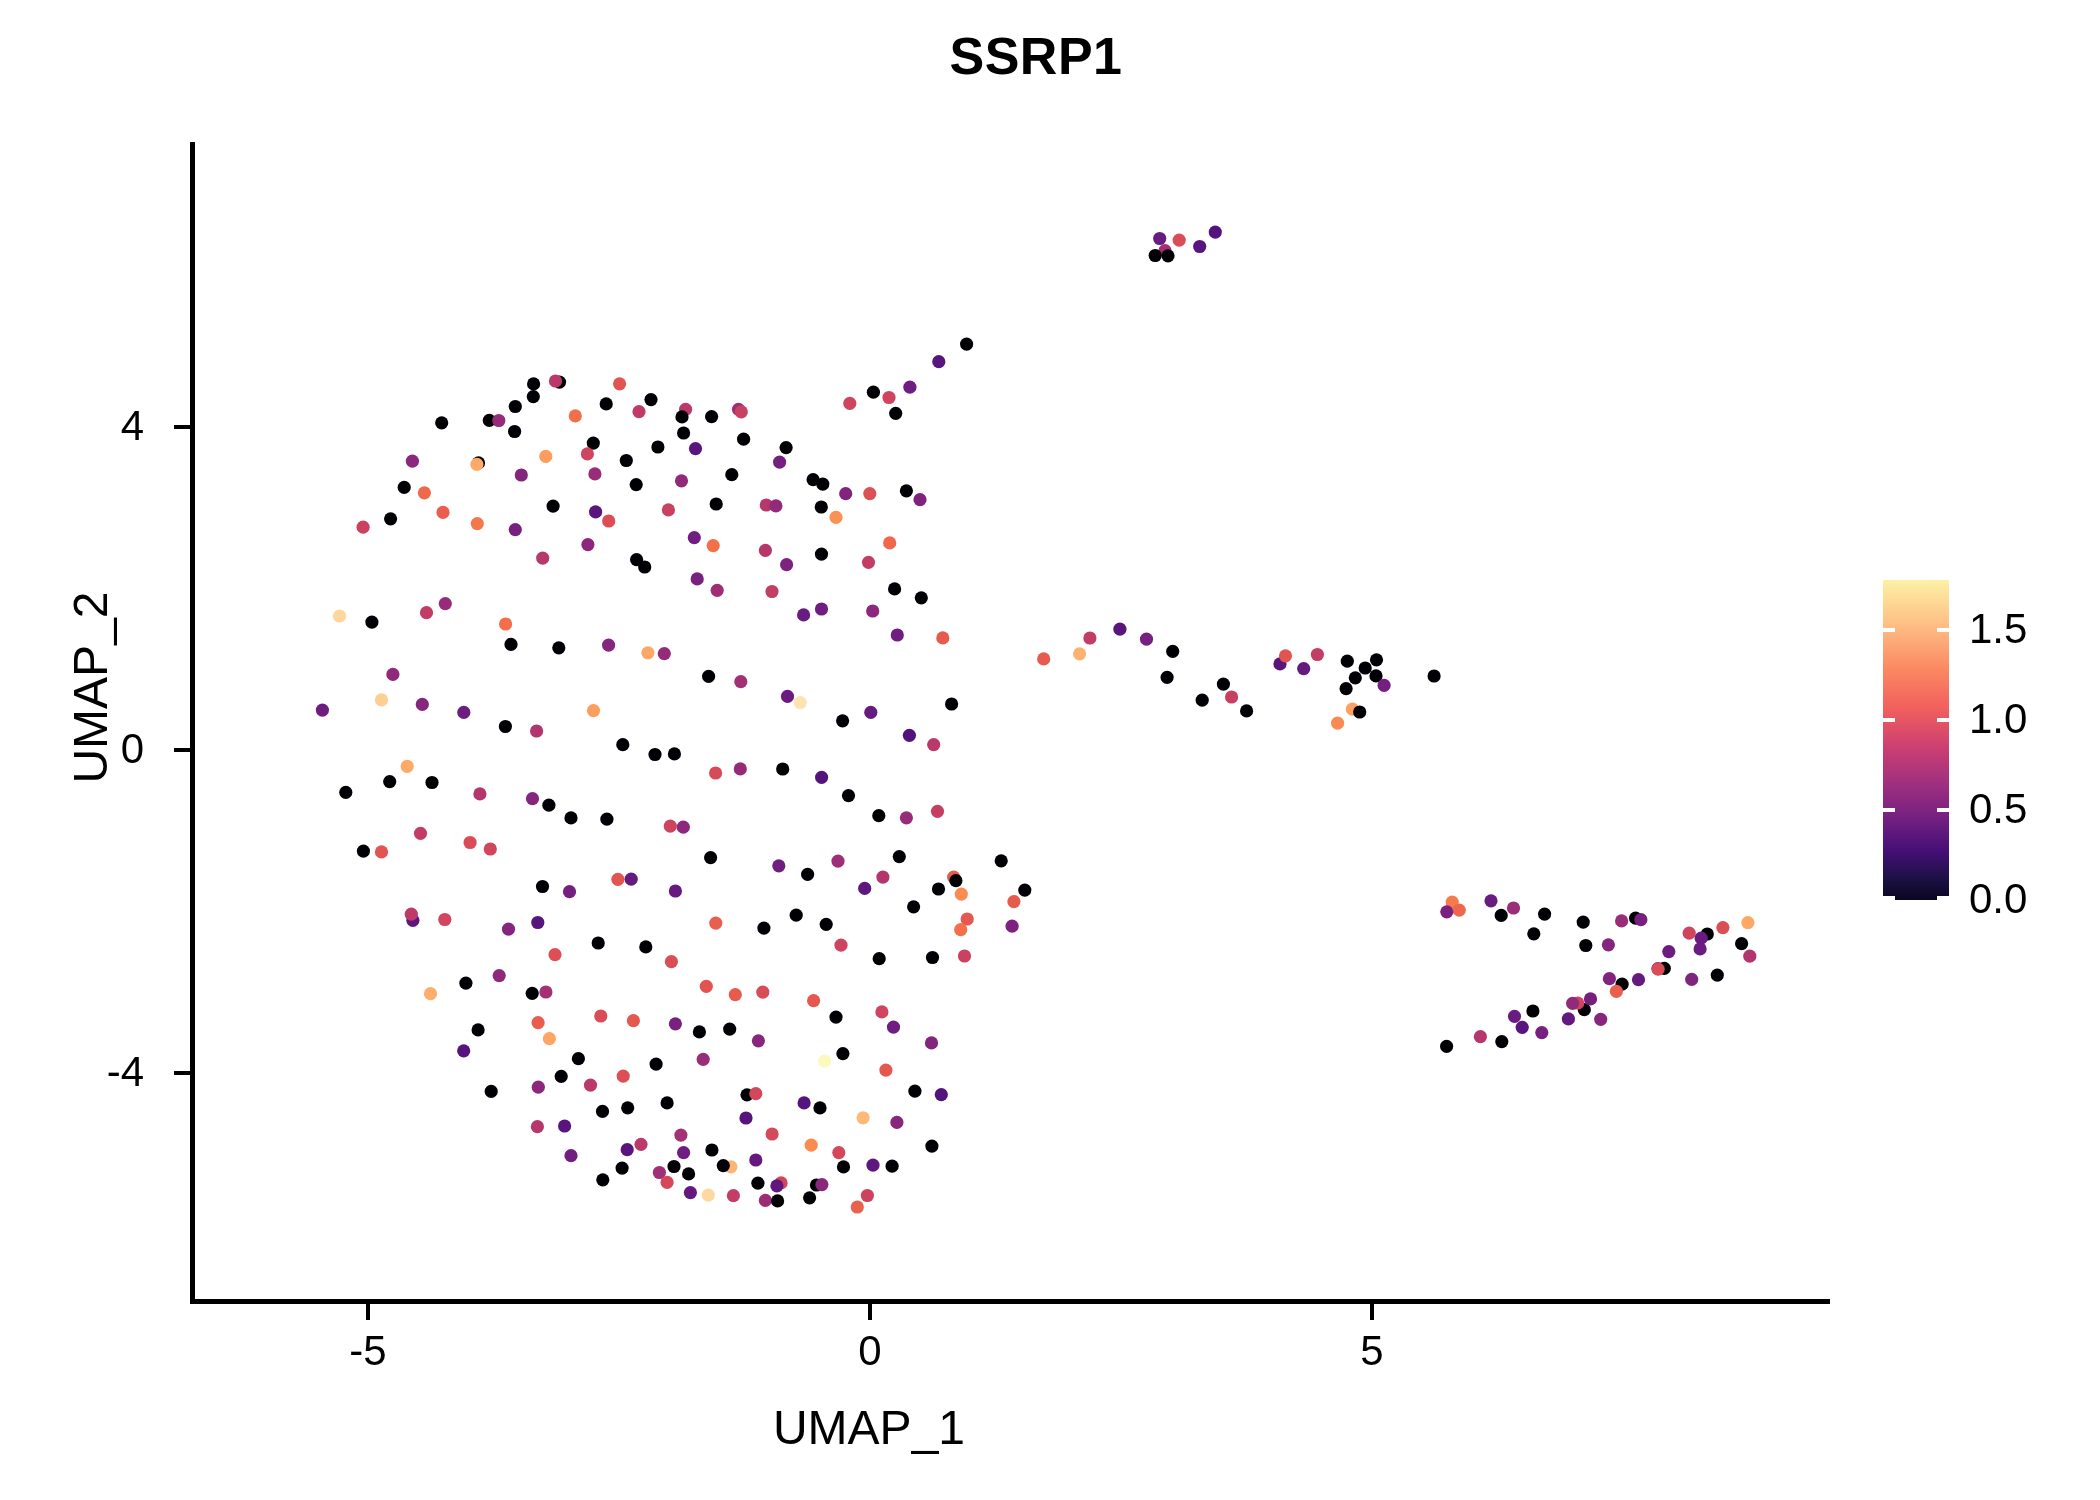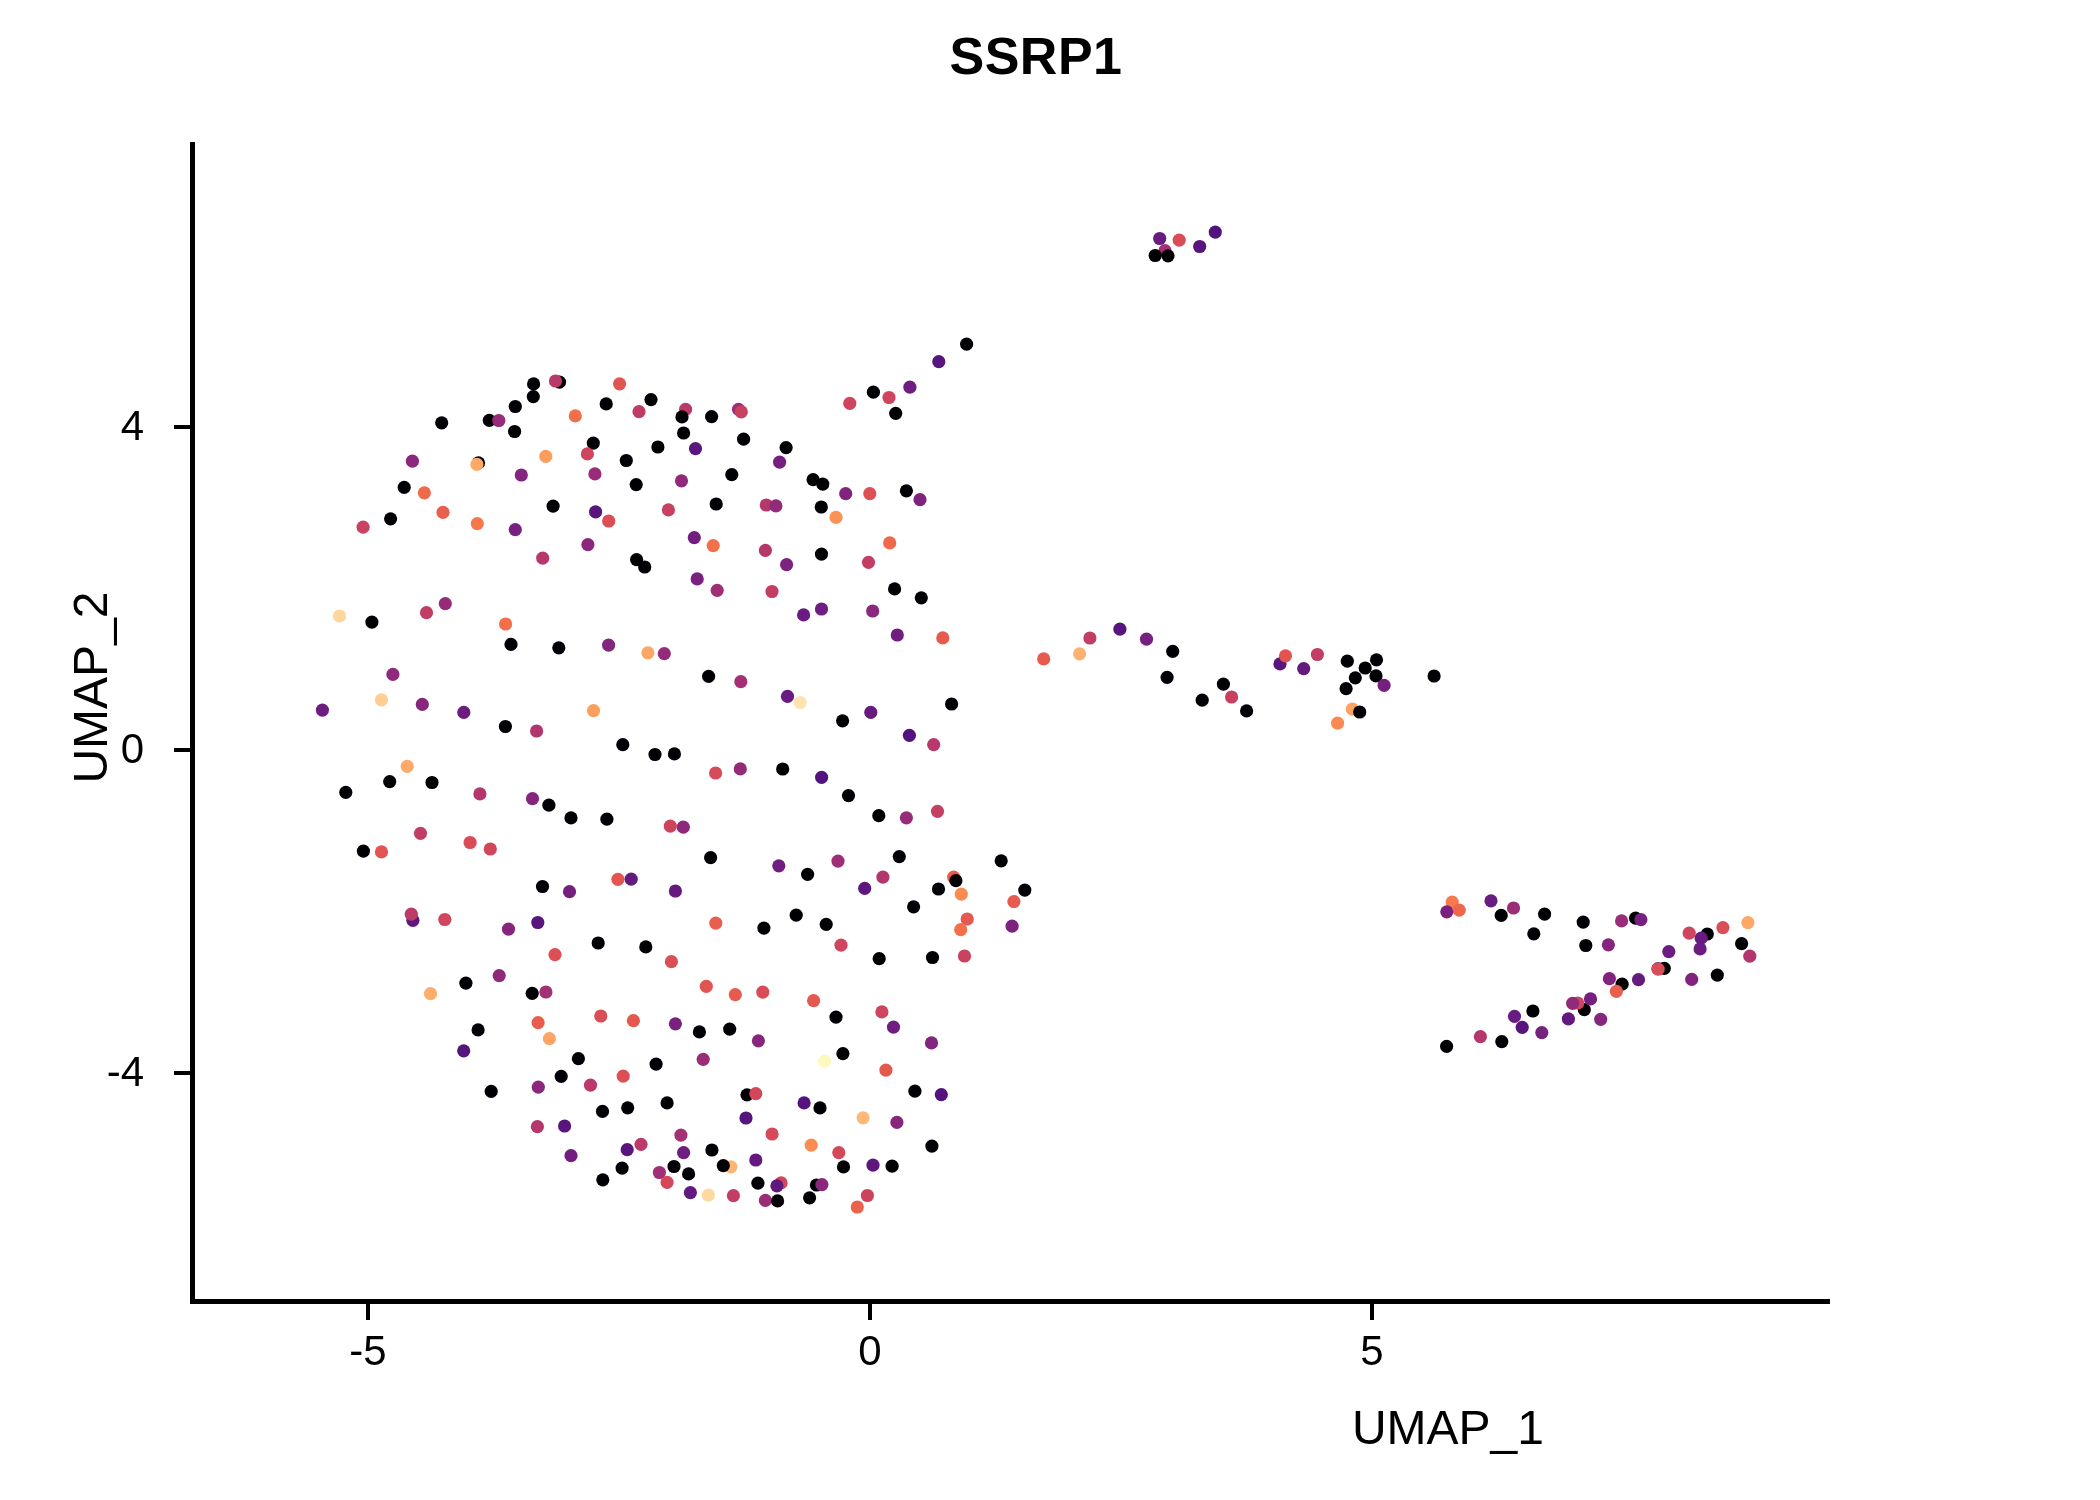--- a/index.html
+++ b/index.html
@@ -12,21 +12,21 @@
   }
   #y-axis-line{position:absolute;left:190px;top:142px;width:5px;height:1162px;background:#000;}
   #x-axis-line{position:absolute;left:190px;top:1299px;width:1640px;height:5px;background:#000;}
 
   .ytick-mark{position:absolute;width:16px;height:4px;background:#000;left:174px;}
   .xtick-mark{position:absolute;height:16px;width:4px;background:#000;top:1304px;}
   .ytick-label{position:absolute;right:0;width:60px;text-align:right;font-size:42px;color:#000;line-height:1;}
   .xtick-label{position:absolute;width:120px;text-align:center;font-size:42px;color:#000;line-height:1;}
 
   #x-axis-title{
-    position:absolute;left:194px;top:1400px;width:1350px;text-align:right;
+    position:absolute;left:194px;top:1400px;width:1350px;text-align:center;
     font-size:48px;color:#000;
   }
   #y-axis-title{
     position:absolute;left:-210px;top:660px;width:600px;text-align:center;
     font-size:48px;color:#000;transform:rotate(-90deg);transform-origin:center center;
   }
 
   
   #scatter{position:absolute;left:0;top:0;width:2100px;height:1500px;}
   #scatter circle{stroke:none;}
@@ -417,13 +417,29 @@
       <circle cx="953.7" cy="877.2" r="6.6" fill="rgb(231,90,78)"></circle>
       <circle cx="955.9" cy="880.7" r="6.6" fill="rgb(0,0,4)"></circle>
       <circle cx="938.5" cy="889.0" r="6.6" fill="rgb(0,0,4)"></circle>
       <circle cx="1024.8" cy="890.1" r="6.6" fill="rgb(0,0,4)"></circle>
       <circle cx="1013.9" cy="901.6" r="6.6" fill="rgb(231,90,78)"></circle>
       <circle cx="1012.1" cy="926.2" r="6.6" fill="rgb(126,34,127)"></circle>
       <circle cx="967.2" cy="919.0" r="6.6" fill="rgb(229,88,79)"></circle>
       <circle cx="960.7" cy="929.7" r="6.6" fill="rgb(243,112,74)"></circle>
     </svg>
 
+  <div id="legend">
+    <div id="legend-bar"></div>
+    <div class="legend-tick l" style="top:48px;"></div>
+    <div class="legend-tick r" style="top:48px;"></div>
+    <div class="legend-tick l" style="top:138px;"></div>
+    <div class="legend-tick r" style="top:138px;"></div>
+    <div class="legend-tick l" style="top:228px;"></div>
+    <div class="legend-tick r" style="top:228px;"></div>
+    <div class="legend-tick l" style="top:316px;"></div>
+    <div class="legend-tick r" style="top:316px;"></div>
+
+    <div class="legend-label" style="top:28px;">1.5</div>
+    <div class="legend-label" style="top:118px;">1.0</div>
+    <div class="legend-label" style="top:208px;">0.5</div>
+    <div class="legend-label" style="top:298px;">0.0</div>
+  </div>
 </div>
 
 </body></html>

